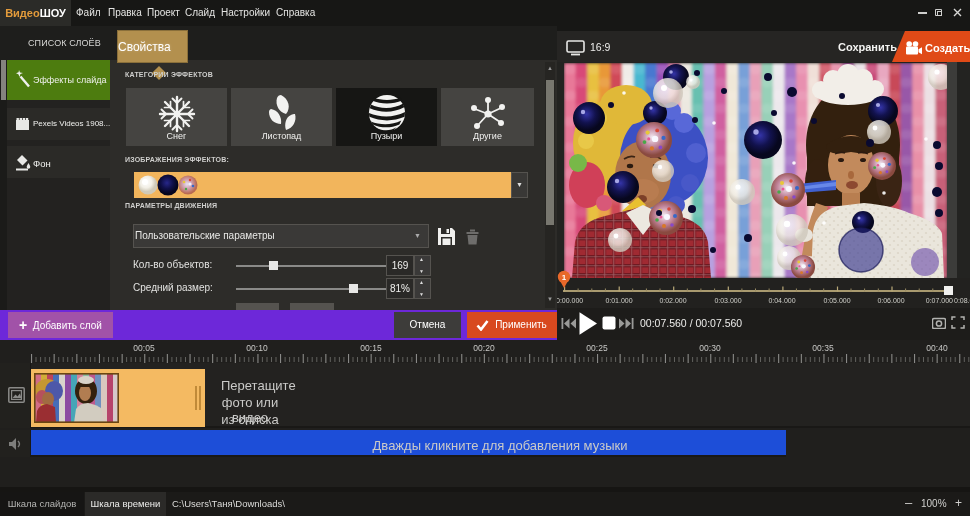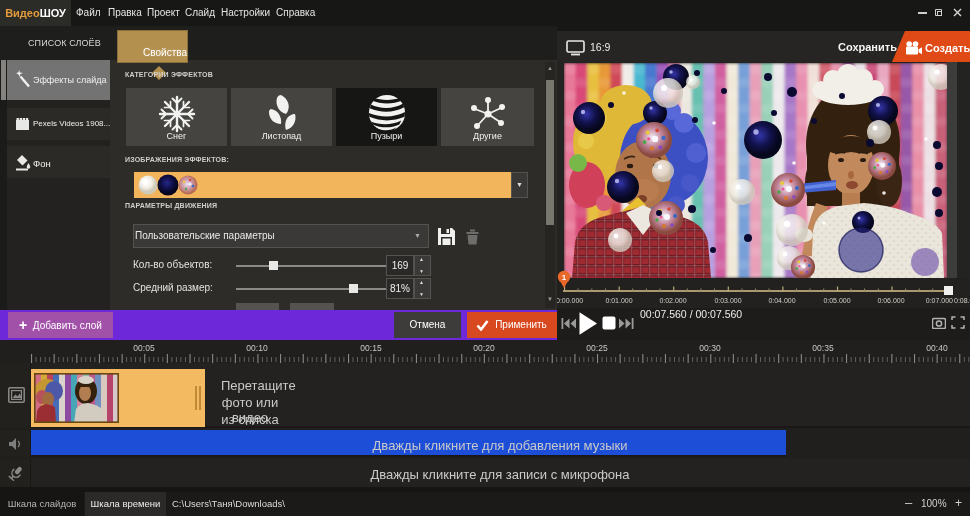--- a/index.html
+++ b/index.html
@@ -10,27 +10,27 @@
 #logo .o{color:#e39b3b;}
 .mitem{position:absolute;top:0;font-size:10px;line-height:26px;color:#e4e4e2;text-align:center;}
 .winbtn{position:absolute;top:0;height:26px;color:#cfcfcd;}
 
 #sidebar{position:absolute;left:0;top:26px;width:110px;height:314px;background:#232220;padding-left:15px;}
 #sidehead{position:absolute;left:0;top:0;width:110px;height:34px;background:#1e1e1c;}
 #sidehead span{position:absolute;left:28px;top:12px;font-size:9px;letter-spacing:.1px;color:#d6d6d4;white-space:nowrap;}
 #sidescroll{position:absolute;left:0;top:34px;width:7px;height:280px;background:#1b1b19;}
 #sidethumb{position:absolute;left:1px;top:0;width:5px;height:40px;background:#84837f;}
 .stab{position:absolute;left:7px;width:103px;background:#2b2a27;}
-.stab.active{background:#737373;}
+.stab.active{background:#4d7c0f;}
 .stab .lbl{position:absolute;left:26px;font-size:9.5px;color:#f0f0ee;white-space:nowrap;}
 
 #props{position:absolute;left:110px;top:26px;width:447px;height:284px;background:#2d2c29;}
 #propshead{position:absolute;left:0;top:0;width:447px;height:34px;background:#1e1e1c;}
 #ptab{position:absolute;left:7px;top:4px;width:71px;height:33px;background:#b3904e;border:1px solid #8a6f3a;}
-#ptab span{display:block;text-align:right;font-size:10px;color:#fff;margin-top:16px;text-shadow:0 0 3px #fff4;}
+#ptab span{display:block;text-align:left;font-size:12px;color:#fff;margin-top:9px;text-shadow:0 0 3px #fff4;}
 #ptabtip{position:absolute;left:36px;top:37px;width:10px;height:10px;background:#b3904e;transform:rotate(45deg);}
 .seclbl{position:absolute;font-size:7px;font-weight:bold;color:#cfcfcd;letter-spacing:.2px;}
 .tile{position:absolute;top:62px;height:58px;background:#454441;text-align:center;}
 .tile.sel{background:#161614;}
 .tile .tlbl{position:absolute;bottom:5px;width:100%;font-size:9px;color:#f0f0ee;}
 #fxstrip{position:absolute;left:24px;top:146px;width:377px;height:26px;background:#f2b55c;}
 #fxdrop{position:absolute;left:401px;top:146px;width:17px;height:26px;background:#393836;border:1px solid #55534f;color:#ddd;font-size:7px;text-align:center;line-height:24px;}
 #pdrop{position:absolute;left:23px;top:198px;width:296px;height:24px;background:#3a3937;border:1px solid #55534f;font-size:10px;color:#e8e8e6;line-height:22px;padding-left:1px;}
 #pdrop .car{position:absolute;right:7px;top:0;font-size:7px;color:#aaa;}
 .prow{position:absolute;left:23px;width:410px;height:22px;}
@@ -523,21 +523,21 @@
   <svg style="position:absolute;left:21px;top:3px" width="20" height="25" viewBox="0 0 20 25">
           <path d="M1.5 1.2L19 12.5 1.5 23.8z" fill="#fff"></path>
         </svg>
   <svg style="position:absolute;left:45px;top:8px" width="14" height="14" viewBox="0 0 14 14">
           <rect x="0.5" y="0.5" width="13" height="13" rx="2" fill="#fff"></rect>
         </svg>
   <svg style="position:absolute;left:61px;top:8px" width="16" height="15" viewBox="0 0 16 15">
           <path d="M1 2.5L6.5 7.5 1 12.5zM7.5 2.5L13 7.5 7.5 12.5z" fill="#9a9a98"></path>
           <rect x="13.7" y="2" width="1.8" height="11" fill="#9a9a98"></rect>
         </svg>
-  <span style="position:absolute;left:83px;top:0;font-size:10.5px;color:#ececea">00:07.560 / 00:07.560</span>
+  <span style="position:absolute;left:83px;top:9px;font-size:10.5px;color:#ececea">00:07.560 / 00:07.560</span>
   <svg style="position:absolute;left:375px;top:9px" width="14" height="12" viewBox="0 0 14 12">
           <rect x="0.5" y="1.5" width="13" height="10" rx="1.5" fill="none" stroke="#b2b2b0" stroke-width="1.5"></rect>
           <circle cx="7" cy="6.5" r="2.6" fill="none" stroke="#b2b2b0" stroke-width="1.5"></circle>
         </svg>
   <svg style="position:absolute;left:394px;top:8px" width="14" height="13" viewBox="0 0 14 13">
           <g stroke="#b2b2b0" stroke-width="1.5" fill="none">
             <path d="M1 4V1h3.5M13 4V1H9.5M1 9v3h3.5M13 9v3H9.5"></path>
           </g>
         </svg>
  </div>
@@ -808,32 +808,20 @@
  <div class="rowtext" style="left:212px;top:49px;width:76px;text-align:center">из списка выше</div>
 </div>
 <div id="musrow">
  <div style="position:absolute;left:0;top:0;width:31px;height:27px;background:#22211e;border-right:1px solid #191816"></div>
  <svg style="position:absolute;left:8px;top:7px" width="15" height="14" viewBox="0 0 15 14">
           <path d="M1 5h3l4-4v12l-4-4H1z" fill="#7e7e7c"></path>
           <path d="M10 4q3 3 0 6" stroke="#7e7e7c" stroke-width="1.4" fill="none"></path>
         </svg>
  <div class="rowtext" style="left:0;top:8px;width:1000px;text-align:center">Дважды кликните для добавления музыки</div>
 </div>
-<div id="microw">
- <div style="position:absolute;left:0;top:0;width:31px;height:28px;background:#22211e;border-right:1px solid #191816"></div>
- <svg style="position:absolute;left:8px;top:6px" width="16" height="16" viewBox="0 0 16 16">
-          <g transform="rotate(42 8 8)">
-            <rect x="5.9" y="0.5" width="4.4" height="8.2" rx="2.2" fill="#8a8a88"></rect>
-            <path d="M4 6.2v1.8a4.2 4.2 0 008.4 0V6.2" stroke="#8a8a88" stroke-width="1.4" fill="none"></path>
-            <rect x="7.3" y="12.2" width="1.7" height="2.4" fill="#8a8a88"></rect>
-            <rect x="4.8" y="14.4" width="6.8" height="1.4" fill="#8a8a88"></rect>
-          </g>
-        </svg>
- <div class="rowtext" style="left:0;top:8px;width:1000px;text-align:center">Дважды кликните для записи с микрофона</div>
-</div>
 <div style="position:absolute;left:0;top:147px;width:970px;height:5px;background:#161513"></div>
     </div>
 <div id="statusbar">
       <div class="sbtab" style="left:0;width:84px;background:#161514;color:#b6b6b4">Шкала слайдов</div>
 <div class="sbtab" style="left:85px;width:81px;background:#2b2a28;color:#ececea">Шкала времени</div>
 <span style="position:absolute;left:172px;top:6px;font-size:9.5px;color:#dcdcda">C:\Users\Таня\Downloads\</span>
 <span style="position:absolute;left:905px;top:3px;font-size:13px;color:#d0d0ce">–</span>
 <span style="position:absolute;left:921px;top:6px;font-size:10px;color:#d0d0ce">100%</span>
 <span style="position:absolute;left:955px;top:4px;font-size:12px;color:#d0d0ce">+</span>
     </div>

